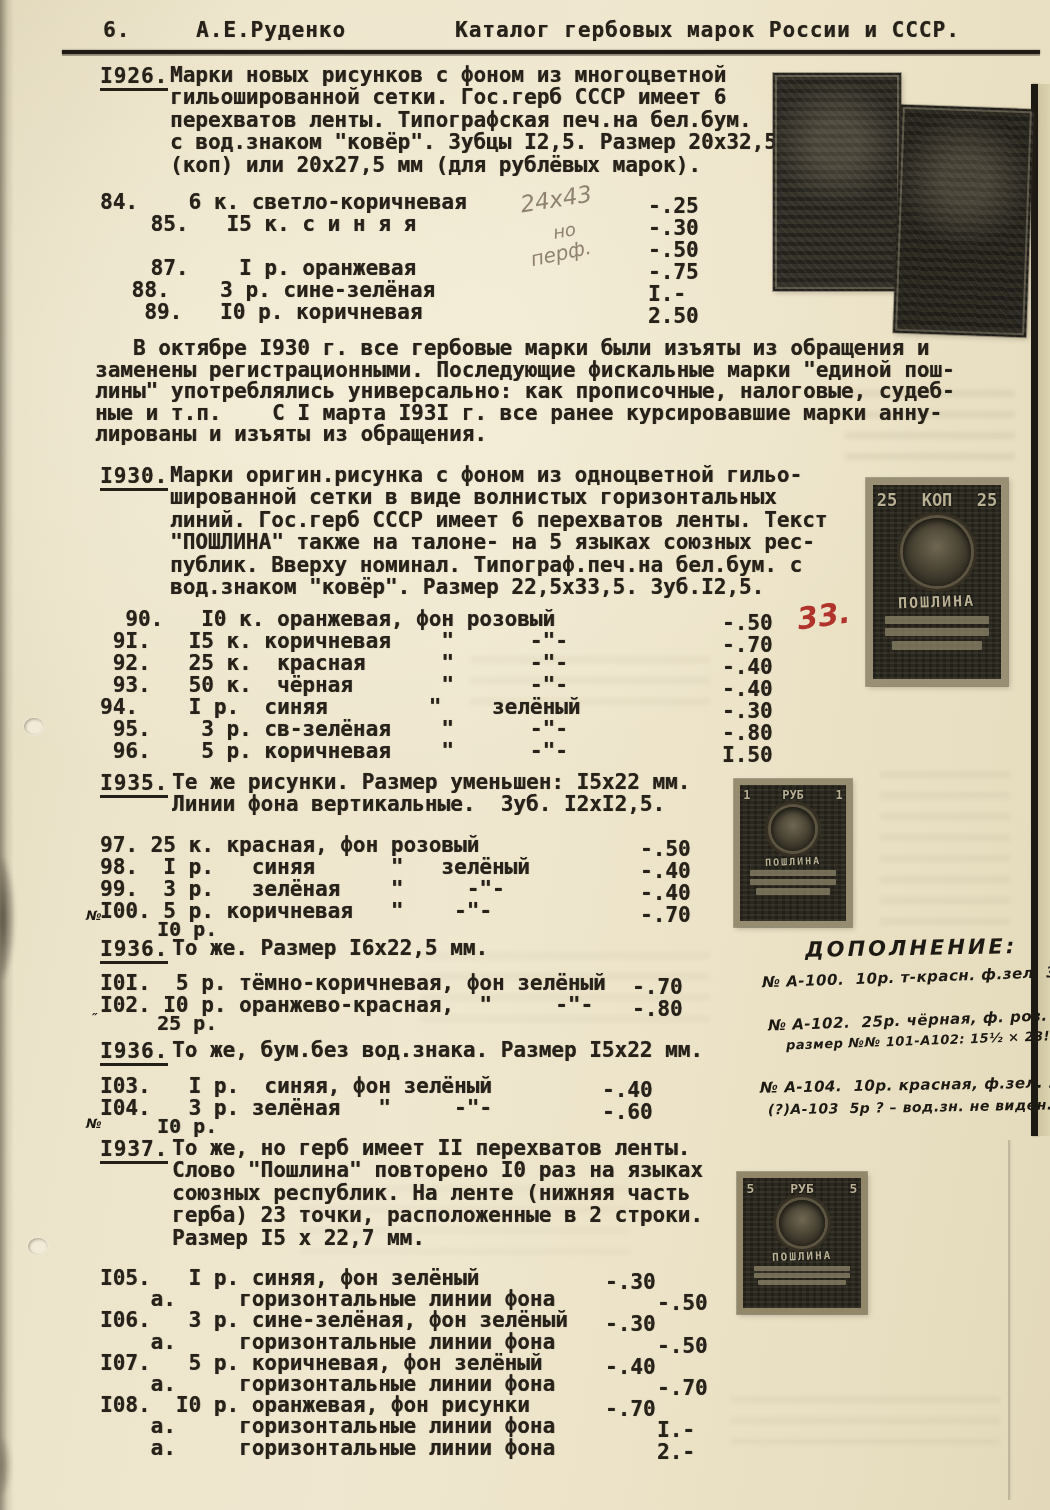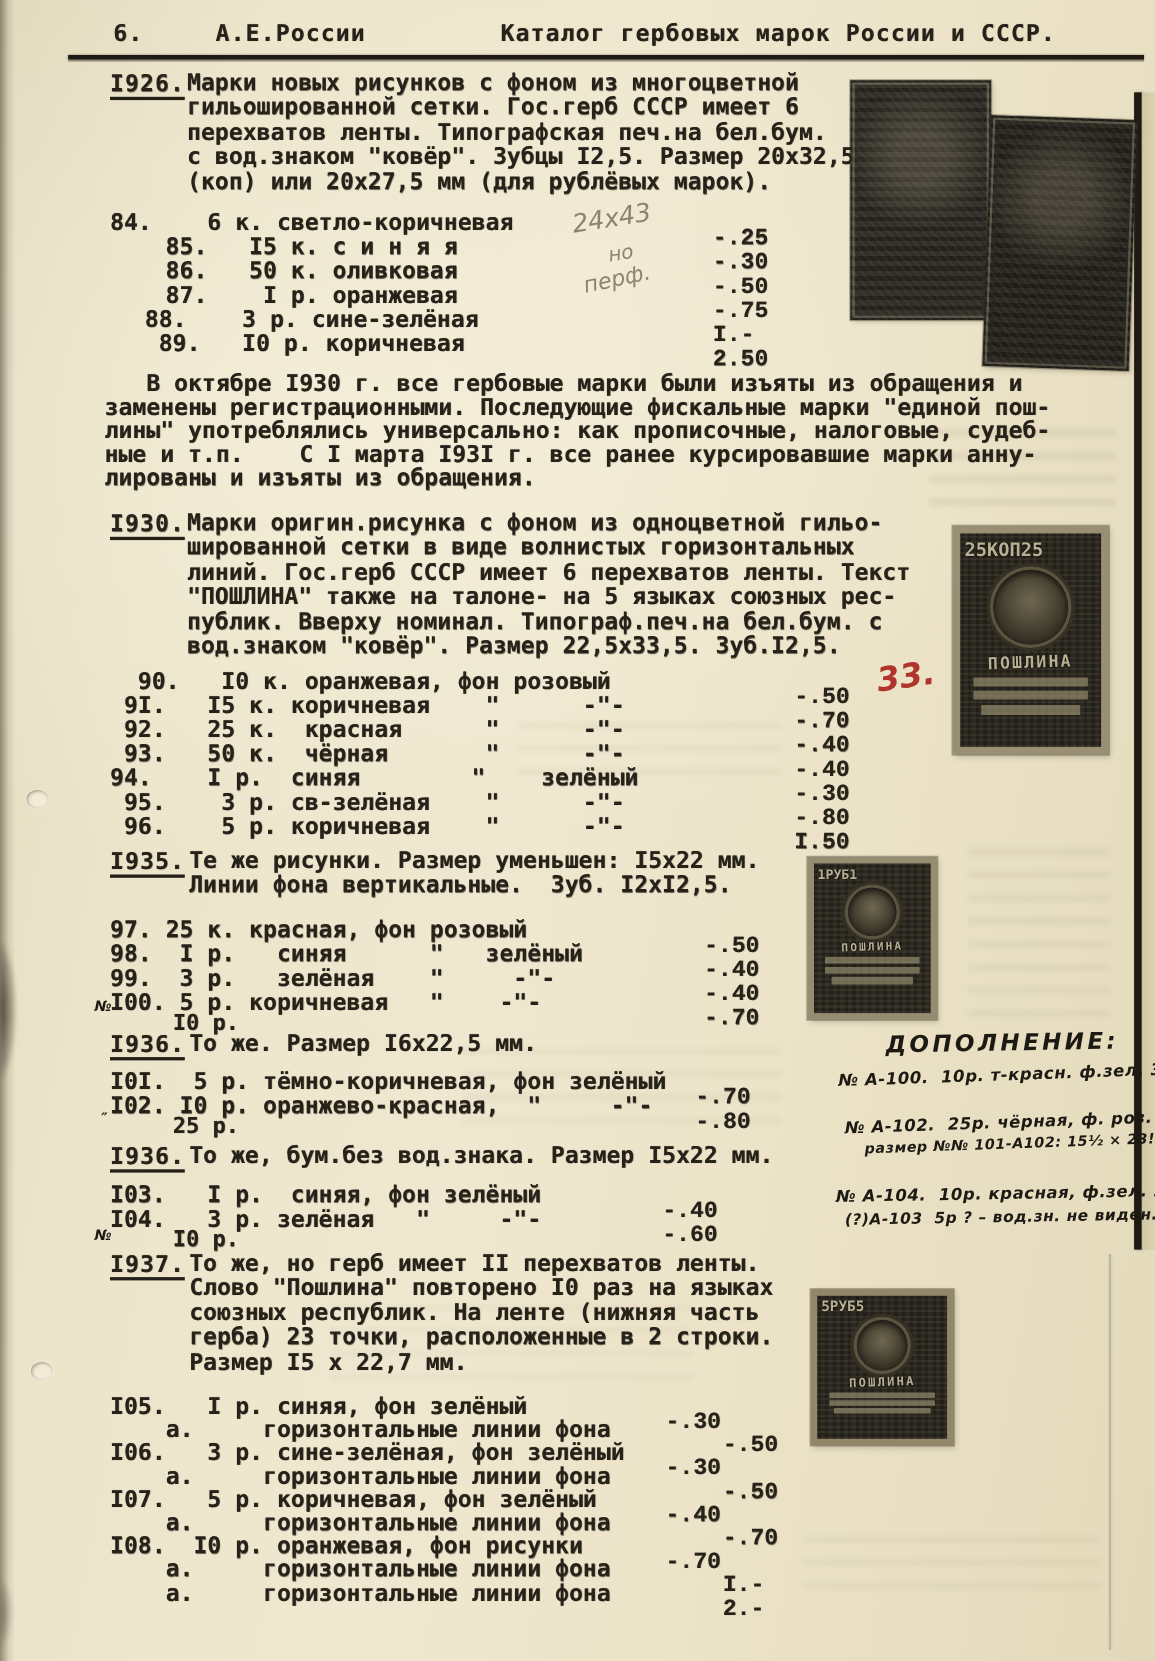--- a/index.html
+++ b/index.html
@@ -14,36 +14,36 @@
   .abs{position:absolute;}
   .tw{white-space:pre;font-weight:bold;text-shadow:0.4px 0.4px 0.7px rgba(35,30,22,.65);}
   .hdr{font-size:21px;letter-spacing:1px;}
   .rule{background:#1f1b14;box-shadow:0 2px 0 rgba(31,27,20,.35),0 0 2px rgba(31,27,20,.6);}
   .seclabel{font-size:21px;border-bottom:3px solid #241f17;padding-bottom:0px;letter-spacing:1px;}
   .desc{font-size:21px;line-height:22.4px;}
   .para{font-size:21px;line-height:21.6px;}
   .items{font-size:21px;}
   .row{position:relative;height:22px;white-space:pre;}
   .row-n{height:21.2px;}
-  .price{position:absolute;top:16px;left:var(--pc);font-family:Liberation Mono, monospace;}
+  .price{position:absolute;top:4px;left:var(--pc);}
   .corr{font-size:20px;}
   .hand{font-family:"DejaVu Sans","Liberation Sans",sans-serif;font-style:italic;}
   .pencil{color:#8f8370;}
   .redink{color:#b0342b;font-weight:bold;}
   .ink{color:#1d1a14;font-weight:bold;}
   .addline{white-space:pre;letter-spacing:.5px;}
   
   .stamp{position:absolute;box-shadow:0 0 0 1px rgba(45,40,28,.35), 2px 2px 5px rgba(60,52,35,.25);}
   .sin{position:absolute;inset:7px;display:flex;flex-direction:column;align-items:center;
        background:#2b2820;
        background-image:
          repeating-linear-gradient(0deg, rgba(214,205,175,.07) 0 2px, transparent 2px 5px),
          repeating-linear-gradient(90deg, rgba(0,0,0,.22) 0 3px, transparent 3px 7px);}
   .sframe{position:absolute;inset:2px;border:2px solid rgba(190,181,150,.35);pointer-events:none;}
-  .stop{display:flex;align-items:center;width:94%;color:#b9b094;font-weight:bold;text-shadow:0 0 2px #000;}
+  .stop{display:flex;justify-content:space-between;align-items:center;width:94%;color:#b9b094;font-weight:bold;text-shadow:0 0 2px #000;}
   .semblem{border-radius:50%;
        background:radial-gradient(circle at 50% 42%, #6f6751 0%, #4a4434 45%, #2f2b21 75%);
        box-shadow:0 0 0 3px #5a5440, 0 0 0 6px #353023, inset 0 3px 6px rgba(0,0,0,.6);}
   .sribbon{color:#b9b094;font-weight:bold;letter-spacing:2px;text-shadow:0 0 2px #000;transform:rotate(-2deg);}
   .sbar{width:82%;background:#8e866a;opacity:.75;filter:blur(.5px);border-radius:1px;}
   .darkstamp{background:#33302a;
        background-image:
          radial-gradient(circle at 50% 32%, rgba(170,160,130,.25) 0 14%, transparent 40%),
          repeating-linear-gradient(48deg, rgba(200,190,160,.06) 0 2px, transparent 2px 6px),
          repeating-linear-gradient(0deg, rgba(0,0,0,.3) 0 4px, transparent 4px 9px);}
@@ -70,35 +70,35 @@
   <div class="abs vline" style="left:1008px;top:1140px;width:2px;height:360px;opacity:.18;"></div>
 
   <div class="abs bleed" style="left:845px;top:380px;width:170px;height:80px;"></div>
   <div class="abs bleed" style="left:470px;top:655px;width:240px;height:50px;opacity:.35;"></div>
   <div class="abs bleed" style="left:880px;top:765px;width:130px;height:160px;opacity:.4;"></div>
   <div class="abs bleed" style="left:420px;top:952px;width:290px;height:70px;opacity:.3;"></div>
   <div class="abs bleed" style="left:300px;top:1185px;width:330px;height:70px;opacity:.25;"></div>
   <div class="abs bleed" style="left:730px;top:1385px;width:270px;height:60px;opacity:.35;"></div>
 
   <span class="abs tw hdr" style="left:103px;top:18px;">6.</span>
-  <span class="abs tw hdr" style="left:196px;top:18px;">А.Е.России</span>
+  <span class="abs tw hdr" style="left:196px;top:18px;">А.Е.Руденко</span>
   <span class="abs tw hdr" style="left:455px;top:18px;">Каталог гербовых марок России и СССР.</span>
   <div class="abs rule" style="left:62px;top:50px;width:978px;height:4px;"></div>
 
   <span class="abs tw seclabel" style="left:100px;top:64px;">I926.</span>
   <div class="abs tw desc" style="left:170px;top:64px;">Марки новых рисунков с фоном из многоцветной
 гильошированной сетки. Гос.герб СССР имеет 6
 перехватов ленты. Типографская печ.на бел.бум.
 с вод.знаком "ковёр". Зубцы I2,5. Размер 20х32,5
 (коп) или 20х27,5 мм (для рублёвых марок).</div>
 
   <div class="abs items" style="left:100px;top:190px;text-align:center;--pc:548px;">
     <div class="row tw"><span>84.    6 к. светло-коричневая</span><span class="price">-.25</span></div>
     <div class="row tw"><span>85.   I5 к. с и н я я</span><span class="price">-.30</span></div>
-    <div class="row tw"><span>86.   50 к. оливковая</span><span class="price">-.50</span></div>
+    <div class="row tw"><span class="price">-.50</span></div>
     <div class="row tw"><span>87.    I р. оранжевая</span><span class="price">-.75</span></div>
     <div class="row tw"><span>88.    3 р. сине-зелёная</span><span class="price">I.-</span></div>
     <div class="row tw"><span>89.   I0 р. коричневая</span><span class="price">2.50</span></div>
   </div>
 
   <span class="abs hand pencil" style="left:520px;top:186px;font-size:23px;transform:rotate(-9deg);">24х43</span>
   <span class="abs hand pencil" style="left:553px;top:220px;font-size:18px;transform:rotate(-9deg);">но</span>
   <span class="abs hand pencil" style="left:530px;top:241px;font-size:20px;transform:rotate(-12deg);">перф.</span>
 
   <div class="stamp darkstamp" style="left:773px;top:73px;width:128px;height:218px;">

